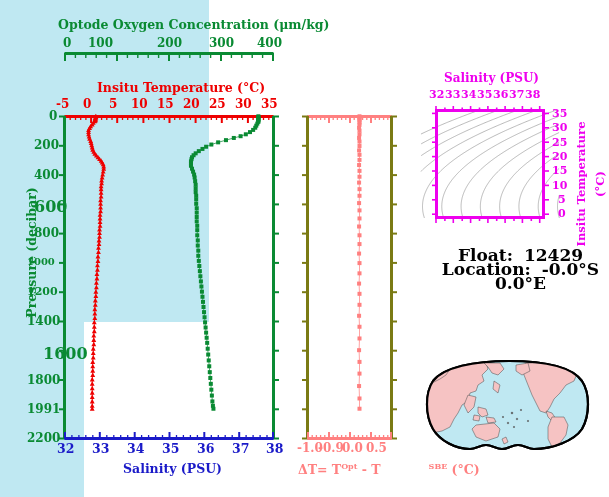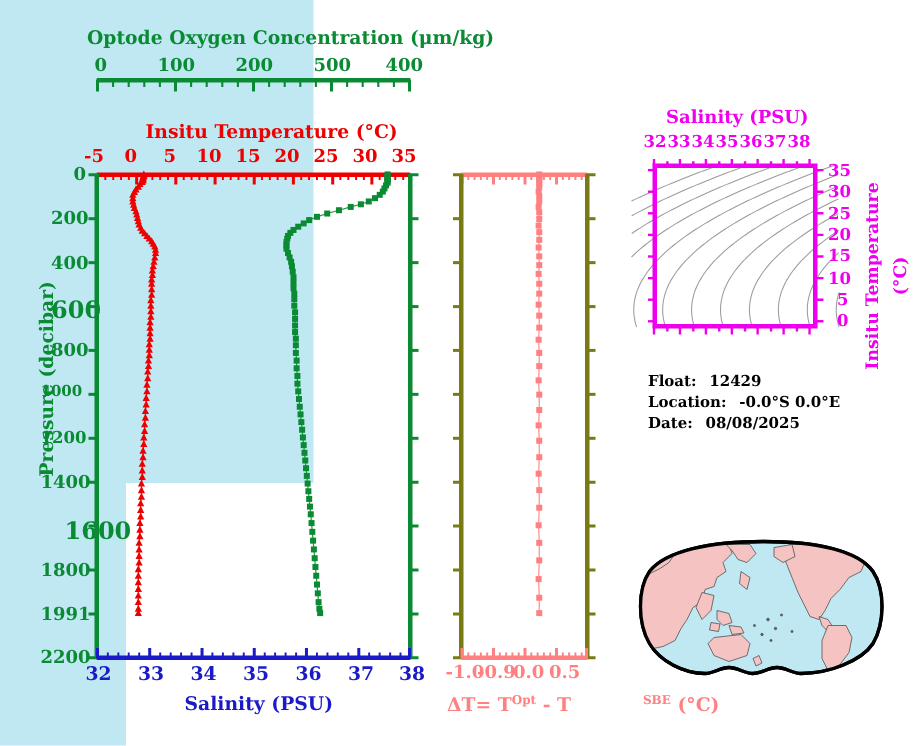--- a/index.html
+++ b/index.html
@@ -20,23 +20,23 @@
       background:#bfe8f2;box-sizing:border-box;}
   svg{display:block;overflow:visible;}
 </style>
 </head>
 <body>
 
 <div class="lbl green" style="left:58px;top:17px;font-size:12.5px;text-align:right;">Optode Oxygen Concentration (μm/kg)</div>
 
 <div class="abs" style="left:64px;top:36px;width:212px;height:16px;">
   <span class="lbl green" style="left:-1px;top:0;font-size:12px;">0</span>
-  <span class="lbl green" style="left:41px;top:0;font-size:12px;text-align:center;">100</span>
+  <span class="lbl green" style="left:24px;top:0;font-size:12px;text-align:center;">100</span>
   <span class="lbl green" style="left:93px;top:0;font-size:12px;">200</span>
-  <span class="lbl green" style="left:145px;top:0;font-size:12px;">500</span>
+  <span class="lbl green" style="left:145px;top:0;font-size:12px;">300</span>
   <span class="lbl green" style="left:193px;top:0;font-size:12px;">400</span>
 </div>
 
 <svg class="abs" style="left:64px;top:52px;" width="212" height="12">
   <line x1="0.5" y1="1.5" x2="209.5" y2="1.5" stroke="#0a8a33" stroke-width="3"></line>
   <g stroke="#0a8a33" stroke-width="2">
     <line x1="1" y1="1" x2="1" y2="9"></line>
       <line x1="53" y1="1" x2="53" y2="9"></line>
     <line x1="105" y1="1" x2="105" y2="9"></line>
       <line x1="157" y1="1" x2="157" y2="9"></line>
@@ -639,32 +639,28 @@
   <span class="lbl magenta" style="left:0;top:164px;font-size:11px;">15</span>
   <span class="lbl magenta" style="left:0;top:179px;font-size:11px;">10</span>
   <span class="lbl magenta" style="left:6px;top:193px;font-size:11px;">5</span>
   <span class="lbl magenta" style="left:6px;top:207px;font-size:11px;">0</span>
 </div>
 
 <div class="abs" style="left:524px;top:165px;width:130px;transform:rotate(-90deg);text-align:center;">
   <span class="magenta" style="font-size:11.5px;font-weight:bold;">Insitu Temperature (°C)</span>
 </div>
 
-<div class="abs" style="left:432px;top:248px;font-size:10px;line-height:14px;color:#000;font-weight:bold;">
+<div class="abs" style="left:432px;top:248px;font-size:17px;line-height:14px;color:#000;font-weight:bold;text-align:center;">
   <div>
     <span>Float:</span>
     <span style="margin-left:5px;">12429</span>
   </div>
   <div>
     <span>Location:</span>
     <span style="margin-left:5px;">-0.0°S   0.0°E</span>
-  </div>
-  <div>
-    <span>Date:</span>
-    <span style="margin-left:5px;">08/08/2025</span>
   </div>
 </div>
 
 <svg class="abs" id="world-map" style="left:424px;top:355px;" width="170" height="110" viewBox="0 0 170 110">
   <defs>
     <clipPath id="globeClip">
       <path d="M 85 6
                C 120 6, 148 12, 158 26
                C 166 38, 166 60, 158 74
                C 150 86, 128 94, 110 94

